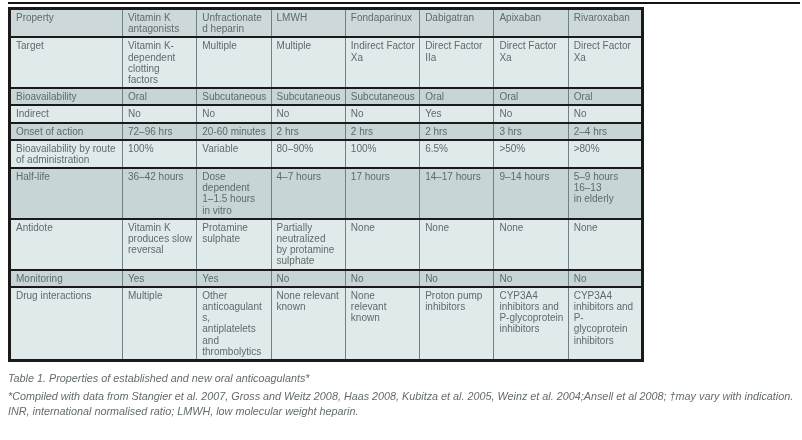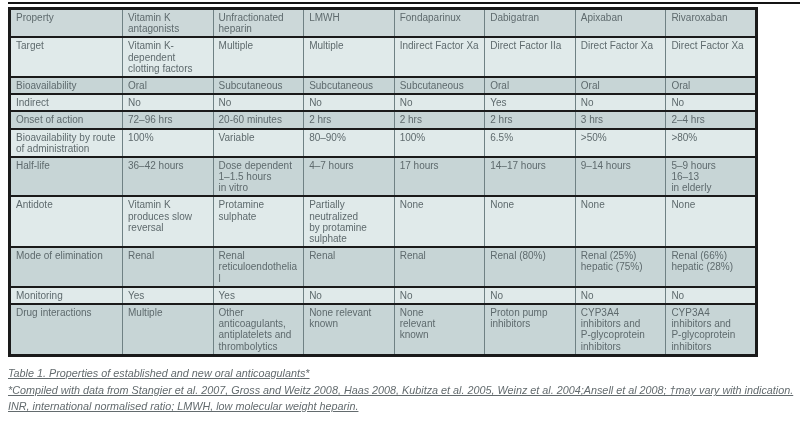--- a/index.html
+++ b/index.html
@@ -19,21 +19,21 @@
   }
   .top-rule{
     position:absolute;
     top:2px;left:8px;right:2px;
     height:2px;
     background:#141414;
   }
   table.anticoag{
     border-collapse:collapse;
     table-layout:fixed;
-    width:750px;
+    width:636px;
     margin:7px 0 0 8px;
     border:3px solid var(--border);
   }
   col.prop-col{width:113px;}
   th,td{
     border-top:2px solid var(--border);
     border-bottom:2px solid var(--border);
     border-left:1px solid var(--vline);
     border-right:1px solid var(--vline);
     padding:2px 4px 2px 5px;
@@ -53,21 +53,21 @@
   tbody tr:nth-child(even){background:var(--row-dark);}
   tbody td{height:15px;}
   .caption-block{
     margin:9px 0 0 8px;
     width:788px;
     font-style:italic;
     color:#636b6e;
     font-size:10.8px;
     line-height:1.45;
   }
-  .caption-block p{margin-bottom:2px;text-decoration:underline;}
+  .caption-block p{margin-bottom:2px;}
 </style>
 </head>
 <body>
 
 <div class="top-rule"></div>
 
 <table class="anticoag">
   <colgroup>
     <col class="prop-col">
     <col>
@@ -165,32 +165,20 @@
         <td>Protamine
 sulphate</td>
         <td>Partially
 neutralized
 by protamine
 sulphate</td>
         <td>None</td>
         <td>None</td>
         <td>None</td>
         <td>None</td>
-      </tr>
-      <tr>
-        <td>Mode of elimination</td>
-        <td>Renal</td>
-        <td>Renal reticuloendothelial</td>
-        <td>Renal</td>
-        <td>Renal</td>
-        <td>Renal (80%)</td>
-        <td>Renal (25%)
-hepatic (75%)</td>
-        <td>Renal (66%)
-hepatic (28%)</td>
       </tr>
       <tr>
         <td>Monitoring</td>
         <td>Yes</td>
         <td>Yes</td>
         <td>No</td>
         <td>No</td>
         <td>No</td>
         <td>No</td>
         <td>No</td>

